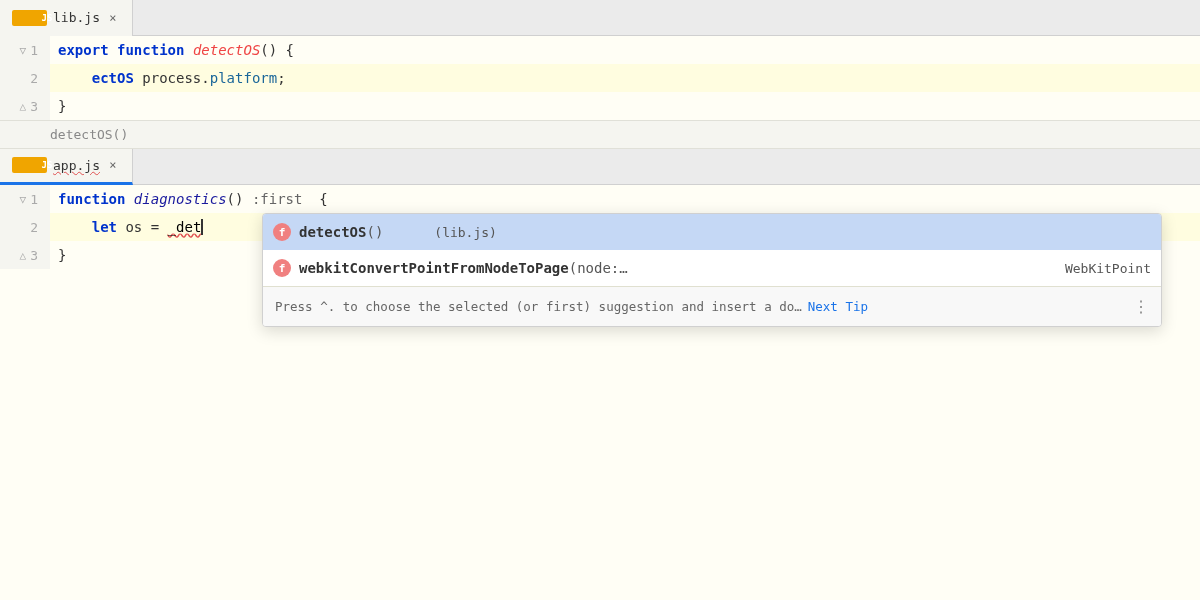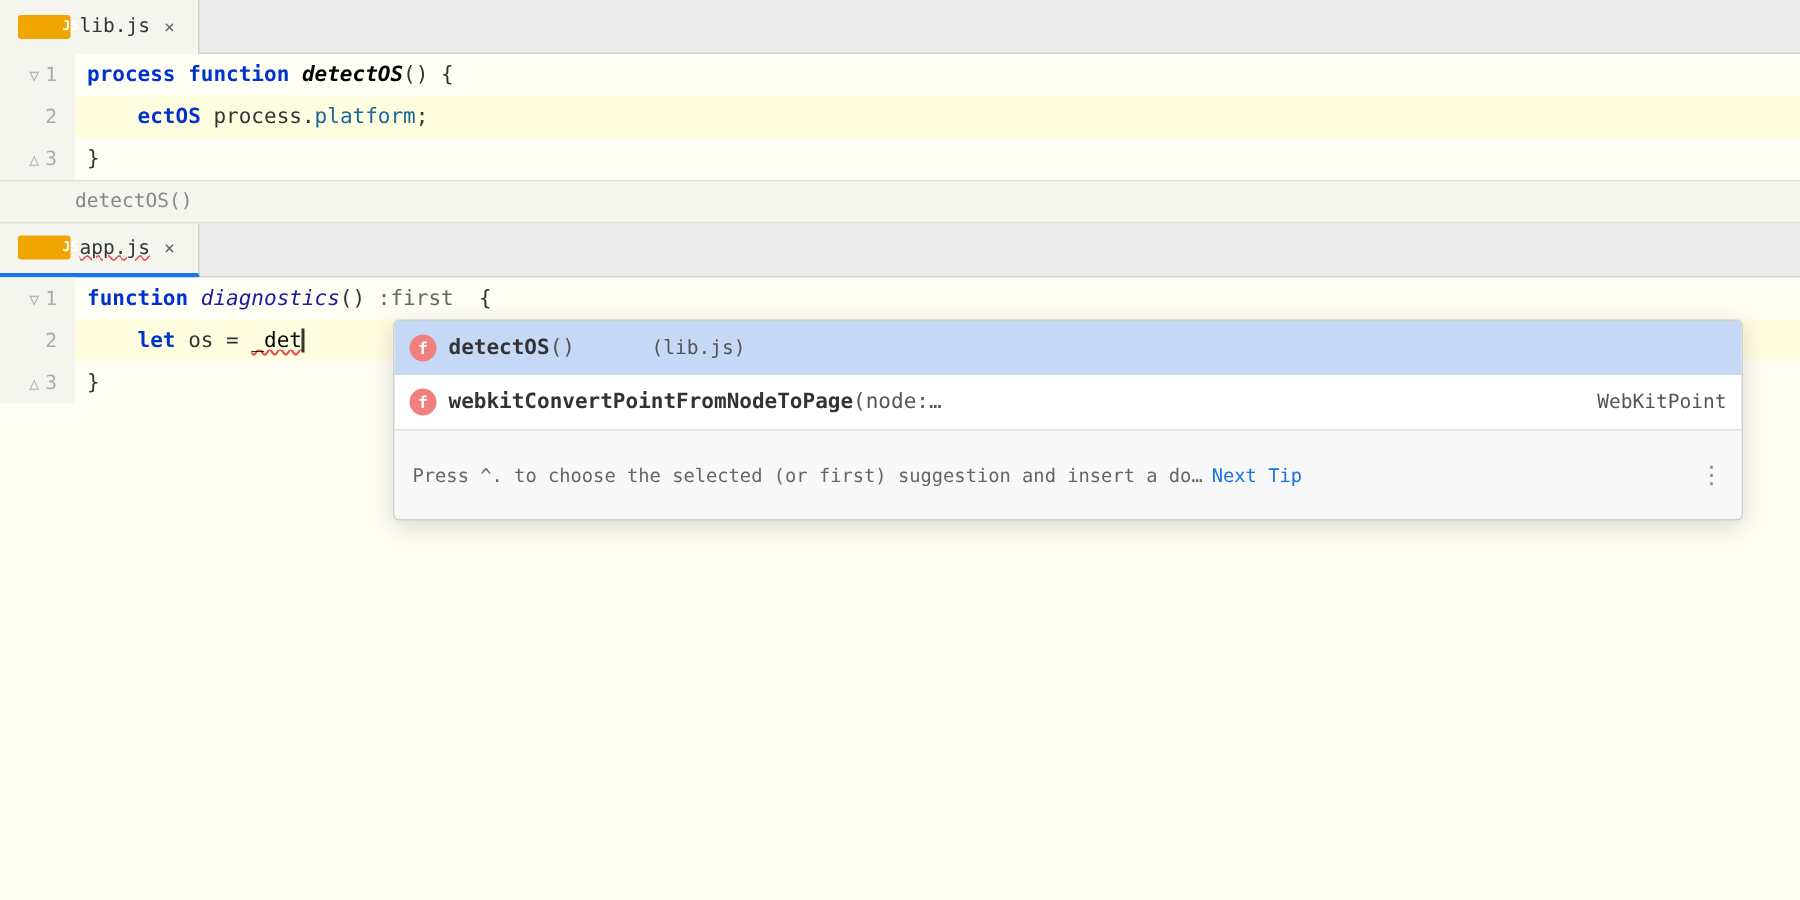--- a/index.html
+++ b/index.html
@@ -194,21 +194,21 @@
       flex-shrink: 0;
     }
 
     .ac-name { color: #333; font-weight: normal; }
     .ac-source { color: #555; font-size: 13px; margin-left: 43px; }
     .ac-type { color: #555; font-size: 13px; margin-left: auto; }
 
     .autocomplete-footer {
       background: #f8f8f8;
       border-top: 1px solid #e0e0d0;
-      padding: 20px 12px;
+      padding: 10px 12px;
       display: flex;
       align-items: center;
       font-size: 12.5px;
       color: #666;
       gap: 6px;
     }
 
     .next-tip-link {
       color: #1a73e8;
       text-decoration: none;
@@ -276,21 +276,21 @@
 
   <div class="editor-section lib-section">
     <div class="code-area">
 
       <div class="code-line">
         <div class="line-number">
           <span class="fold-marker">▽</span>
           <span>1</span>
         </div>
         <div class="line-content">
-          <span class="kw-export">process </span><span class="kw-function">function </span><span style="color:#000000;font-style:italic;font-weight:bold;">detectOS</span><span class="plain">() {</span>
+          <span class="kw-export">export </span><span class="kw-function">function </span><span style="color:#ef4444;font-style:italic;">detectOS</span><span class="plain">() {</span>
         </div>
       </div>
 
       <div class="code-line" style="background:#fffde0;">
         <div class="line-number" style="background:#f5f5f0;">
           <span>2</span>
         </div>
         <div class="line-content highlighted">
           <span class="kw-return">    ectOS </span><span class="plain">process.</span><span style="color:#1a6699;">platform</span><span class="plain">;</span>
         </div>

